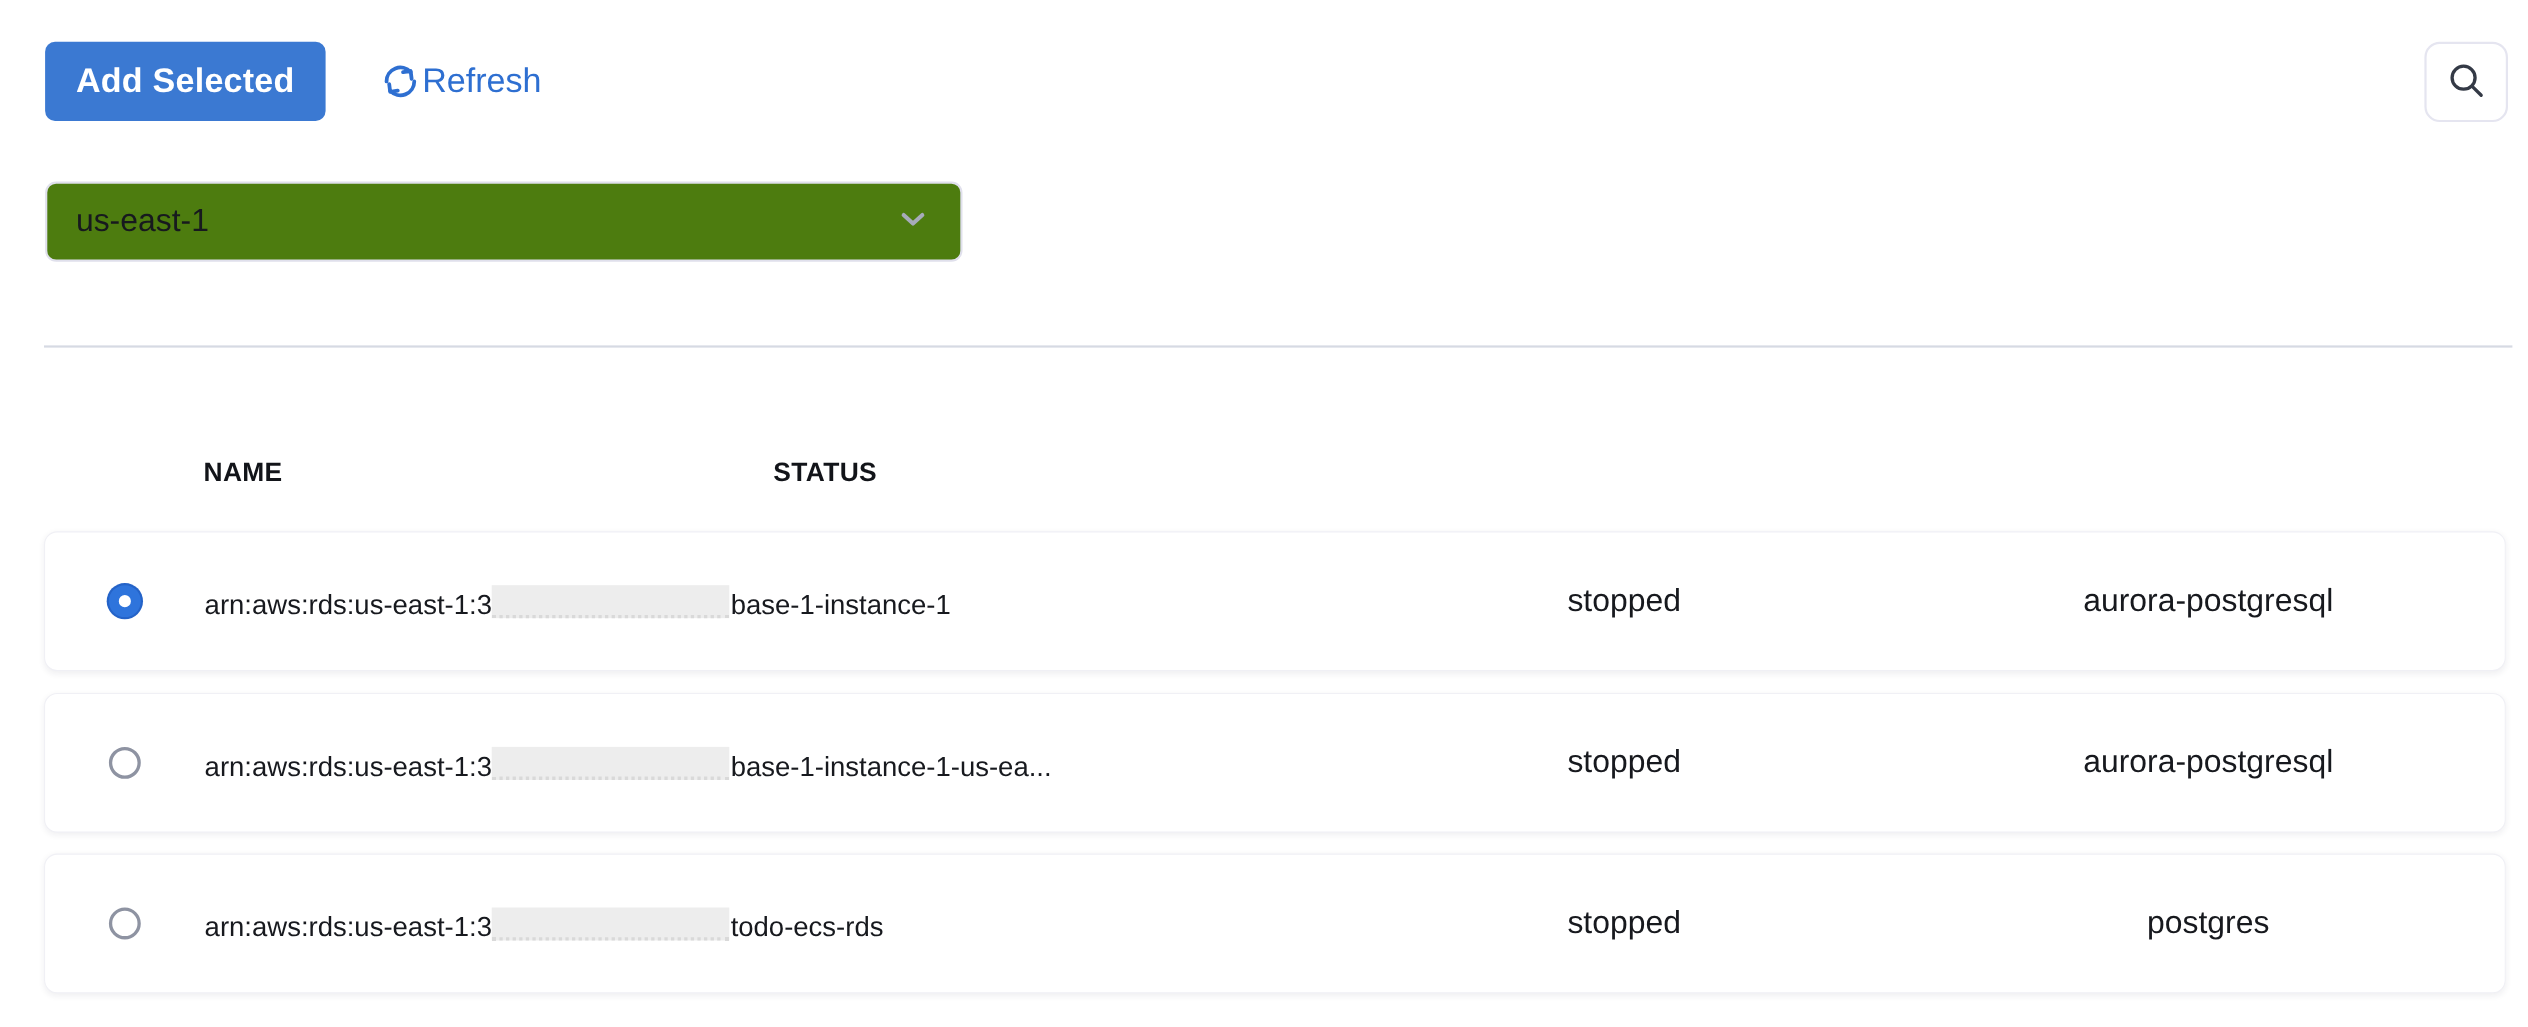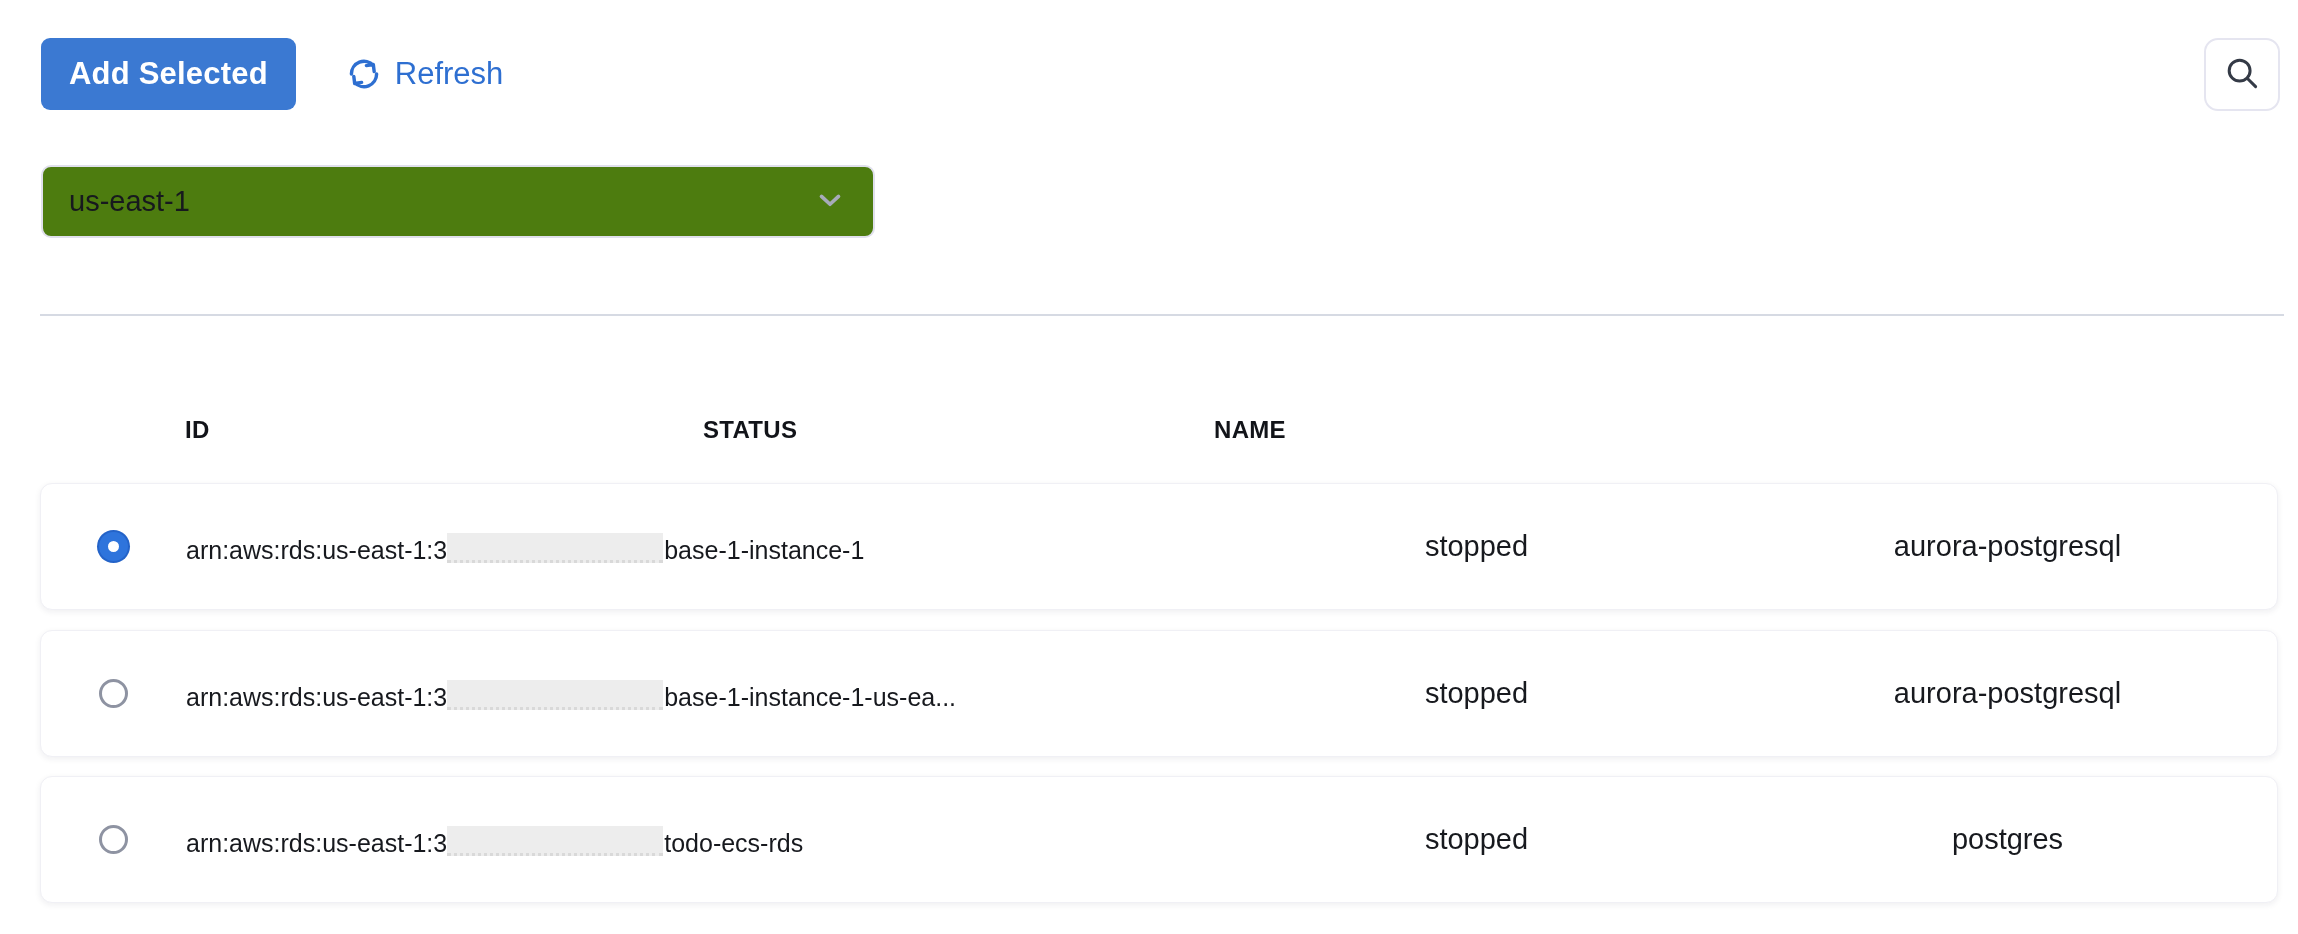--- a/index.html
+++ b/index.html
@@ -16,21 +16,21 @@
   .toolbar { position: absolute; top: 38px; left: 41px; display: flex; align-items: center; }
   .btn-primary {
     height: 72px; padding: 0 28px;
     background: #3b79d2; border: none; border-radius: 9px;
     color: #ffffff; font-size: 31px; font-weight: bold;
     font-family: "Liberation Sans", sans-serif;
     display: inline-flex; align-items: center; cursor: pointer;
     letter-spacing: 0.2px;
   }
   .refresh-link {
-    margin-left: 50px; display: inline-flex; align-items: center; gap: 13px;
+    margin-left: 50px; display: inline-flex; align-items: center; gap: 2px;
     color: #2e6fd1; font-size: 31px; cursor: pointer; background: none; border: none;
     font-family: "Liberation Sans", sans-serif;
   }
   .refresh-link svg { display: block; }
 
   .search-btn {
     position: absolute; top: 38px; right: 18px;
     width: 76px; height: 73px;
     background: #ffffff; border: 2px solid #e5e5f0; border-radius: 14px;
     display: flex; align-items: center; justify-content: center; cursor: pointer;
@@ -129,23 +129,22 @@
     <svg width="34" height="34" viewBox="0 0 24 24" fill="none" stroke="#a7abba" stroke-width="2.6" stroke-linecap="round" stroke-linejoin="round">
       <polyline points="6,9.5 12,15 18,9.5"></polyline>
     </svg>
   </span>
 </div>
 
 <div class="divider"></div>
 
 <div class="thead">
   <div class="th"></div>
-  <div class="th">ID</div>
+  <div class="th">NAME</div>
   <div class="th">STATUS</div>
-  <div class="th">NAME</div>
 </div>
 
 <div class="row-card row-1">
   <div class="radio-cell">
     <span class="radio selected"></span>
   </div>
   <div class="id-cell"><span>arn:aws:rds:us-east-1:3</span><span class="redact"></span><span>base-1-instance-1</span></div>
   <div class="status-cell">stopped</div>
   <div class="type-cell">aurora-postgresql</div>
 </div>

